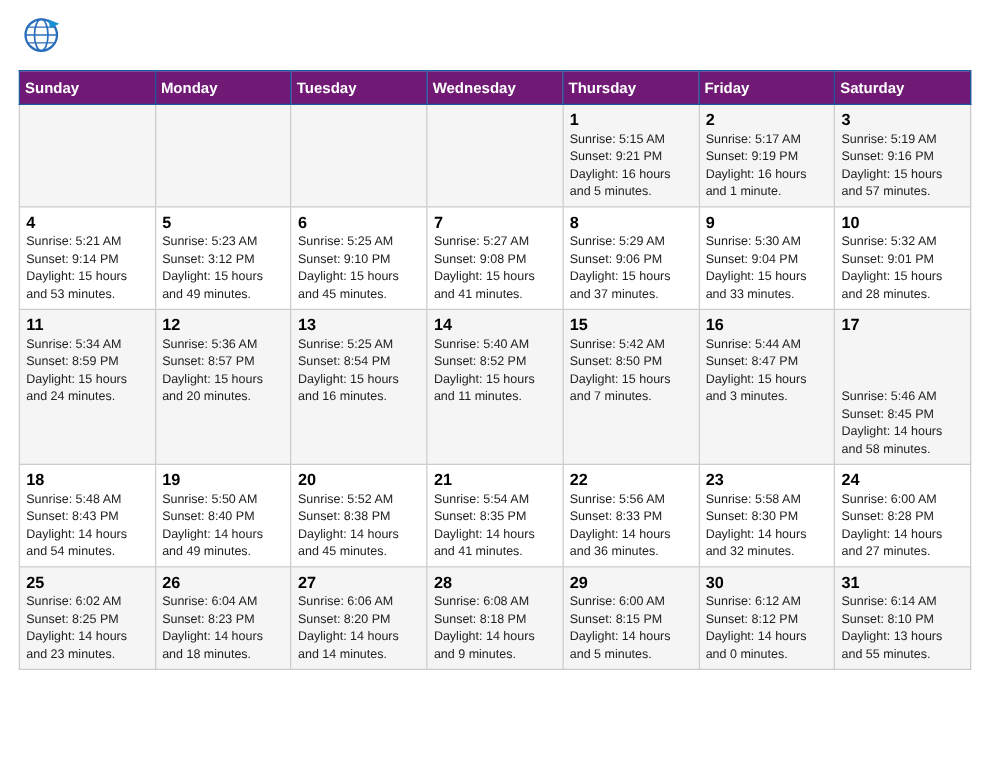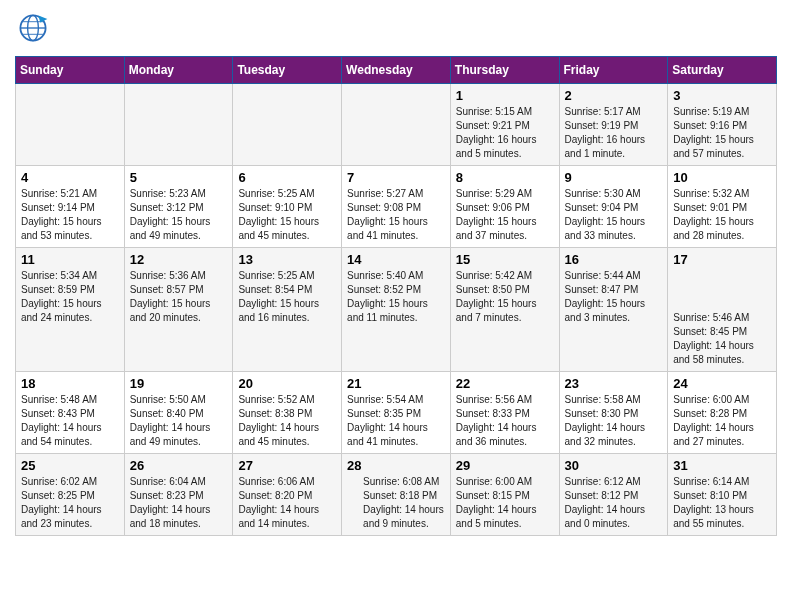--- a/index.html
+++ b/index.html
@@ -326,21 +326,21 @@
         </td>
         <td>
           <span class="day-number">27</span>
           <div class="day-info" style="white-space: pre-line;">Sunrise: 6:06 AM
 Sunset: 8:20 PM
 Daylight: 14 hours
 and 14 minutes.</div>
         </td>
         <td>
           <span class="day-number">28</span>
-          <div class="day-info" style="white-space: pre-line; margin-left: 16px;">Sunrise: 6:08 AM
+          <div class="day-info" style="white-space: pre-line;">Sunrise: 6:08 AM
 Sunset: 8:18 PM
 Daylight: 14 hours
 and 9 minutes.</div>
         </td>
         <td>
           <span class="day-number">29</span>
           <div class="day-info" style="white-space: pre-line;">Sunrise: 6:00 AM
 Sunset: 8:15 PM
 Daylight: 14 hours
 and 5 minutes.</div>

